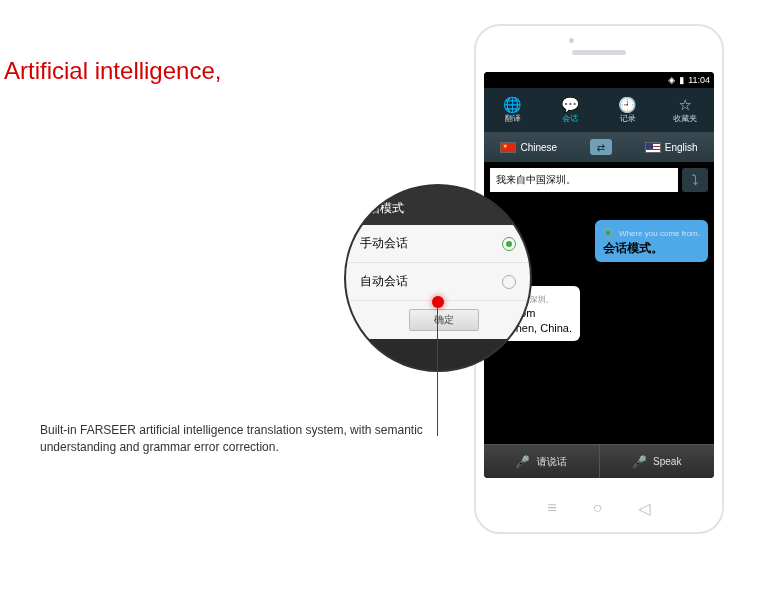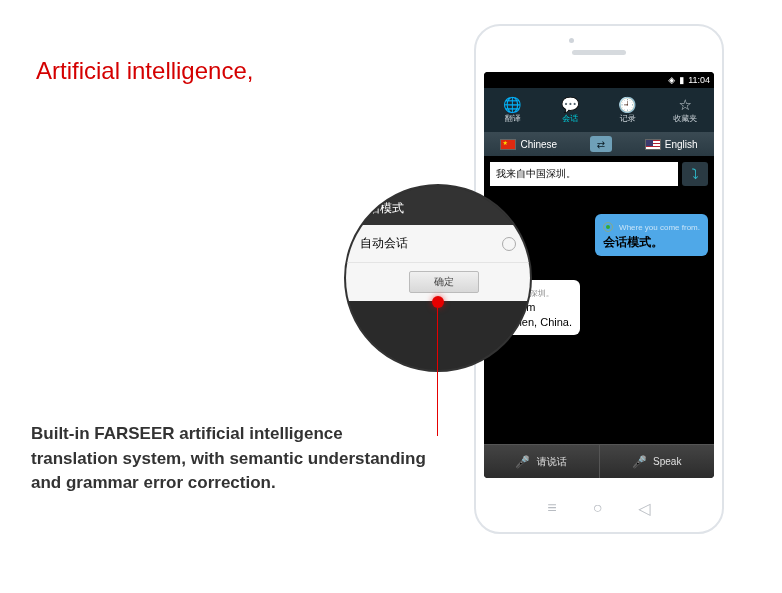--- a/index.html
+++ b/index.html
@@ -1,40 +1,40 @@
 <!DOCTYPE html>
 <html><head>
 <meta charset="utf-8">
 <style>
   * { margin: 0; padding: 0; box-sizing: border-box; }
   body { width: 782px; height: 593px; background: #fff; font-family: Arial, sans-serif; position: relative; overflow: hidden; }
 
-  .headline { position: absolute; left: 4px; top: 55px; color: #d40000; font-size: 24px; line-height: 1.35; margin-left: 32px; }
+  .headline { position: absolute; left: 4px; top: 55px; color: #d40000; font-size: 24px; line-height: 1.35; }
 
-  .desc { position: absolute; left: 31px; top: 422px; color: #333; font-size: 17px; line-height: 1.45; font-weight: bold; }
+  .desc { position: absolute; left: 40px; top: 422px; color: #333; font-size: 12px; line-height: 1.45; }
 
   
   .phone { position: absolute; right: 58px; top: 24px; width: 250px; height: 510px; border: 2px solid #dfe3e8; border-radius: 26px; background: #fff; }
   .phone-inner { position: absolute; left: 8px; right: 8px; top: 46px; bottom: 54px; background: #000; border-radius: 4px; overflow: hidden; display: flex; flex-direction: column; }
   .speaker { position: absolute; left: 50%; top: 24px; transform: translateX(-50%); width: 54px; height: 5px; background: #d6dade; border-radius: 4px; }
   .cam { position: absolute; left: 50%; top: 12px; transform: translateX(-30px); width: 5px; height: 5px; background: #cfd4da; border-radius: 50%; }
   .nav-btns { position: absolute; left: 0; right: 0; bottom: 14px; display: flex; justify-content: center; gap: 36px; color: #b8bcc2; font-size: 16px; }
   .nav-btns span { display: inline-block; }
 
   
   .status { height: 16px; background: #000; color: #fff; display: flex; justify-content: flex-end; align-items: center; font-size: 9px; gap: 4px; padding: 0 4px; }
 
   
   .tabs { height: 44px; background: #1a2a33; display: flex; }
   .tab { flex: 1; display: flex; flex-direction: column; align-items: center; justify-content: center; gap: 1px; color: #c8d0d6; font-size: 8px; }
   .tab.active { color: #00c8d6; }
   .tab-icon { font-size: 15px; line-height: 1; }
 
   
-  .langbar { height: 24px; background: linear-gradient(#3a4a53, #2a3a43); display: flex; align-items: center; justify-content: space-around; color: #fff; font-size: 10px; }
+  .langbar { height: 30px; background: linear-gradient(#3a4a53, #2a3a43); display: flex; align-items: center; justify-content: space-around; color: #fff; font-size: 10px; }
   .lang { display: flex; align-items: center; gap: 4px; }
   .flag { width: 16px; height: 11px; border: 1px solid #666; }
   .flag-cn { background: #de2910; position: relative; }
   .flag-cn::after { content: "★"; color: #ffde00; font-size: 6px; position: absolute; left: 1px; top: -1px; }
   .flag-us { background: linear-gradient(#b22234 50%, #fff 50%); background-size: 100% 3px; position: relative; }
   .flag-us::before { content: ""; position: absolute; left: 0; top: 0; width: 7px; height: 6px; background: #3c3b6e; }
   .swap { width: 22px; height: 16px; background: #6fa0b8; border-radius: 3px; display: flex; align-items: center; justify-content: center; font-size: 10px; color: #0a1a23; }
 
   
   .inputrow { padding: 6px 6px; background: #000; display: flex; gap: 4px; }
@@ -164,20 +164,24 @@
     <span>◁</span>
   </div>
 </div>
 
 <div class="magwrap">
   <div class="mag">
 
     <div class="mag-head">会话模式</div>
     <div class="mag-body">
       <div class="mag-row">
+        <span>手动会话</span>
+        <span class="r on"></span>
+      </div>
+      <div class="mag-row">
         <span>自动会话</span>
         <span class="r"></span>
       </div>
       <div class="mag-confirm">
         <span class="btn">确定</span>
       </div>
     </div>
   </div>
 </div>
 <div class="dot"></div>

